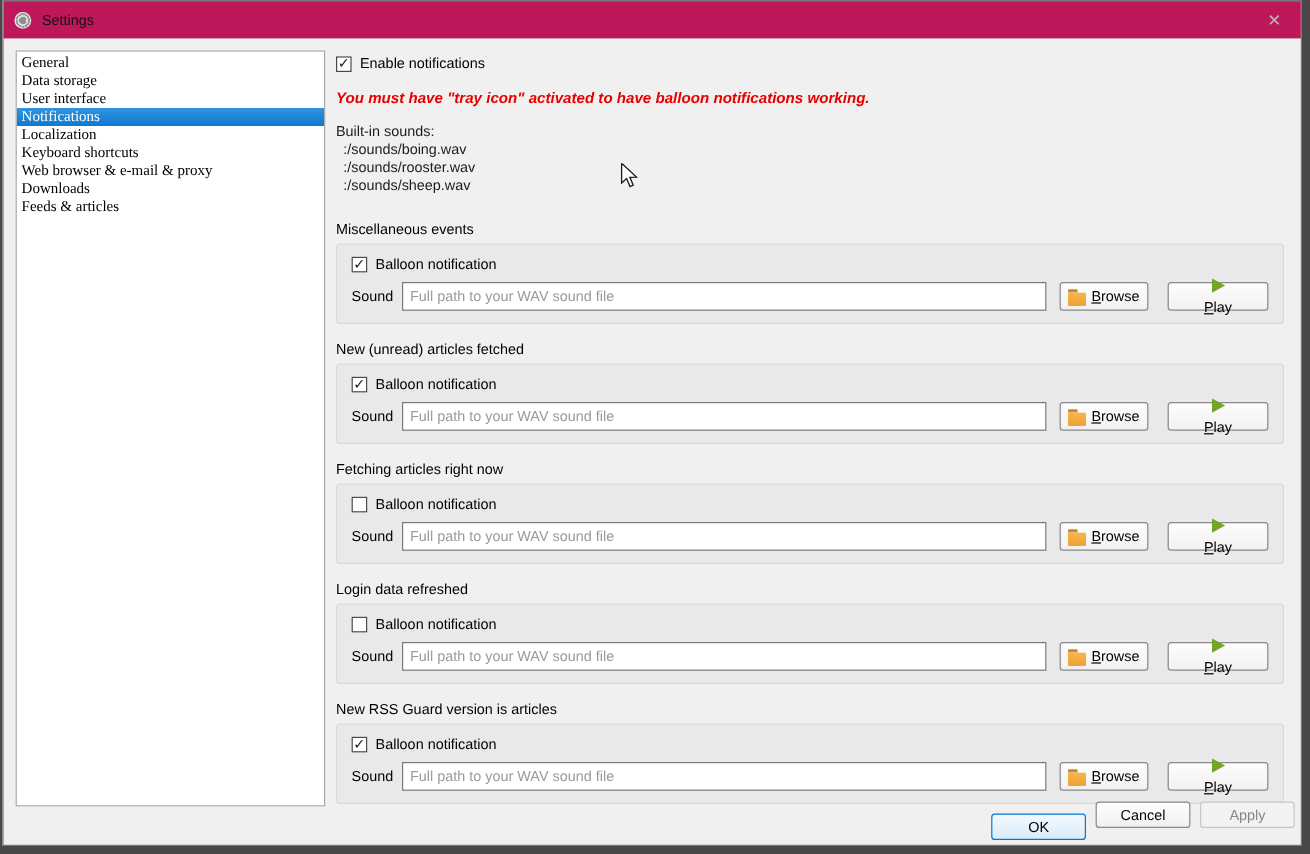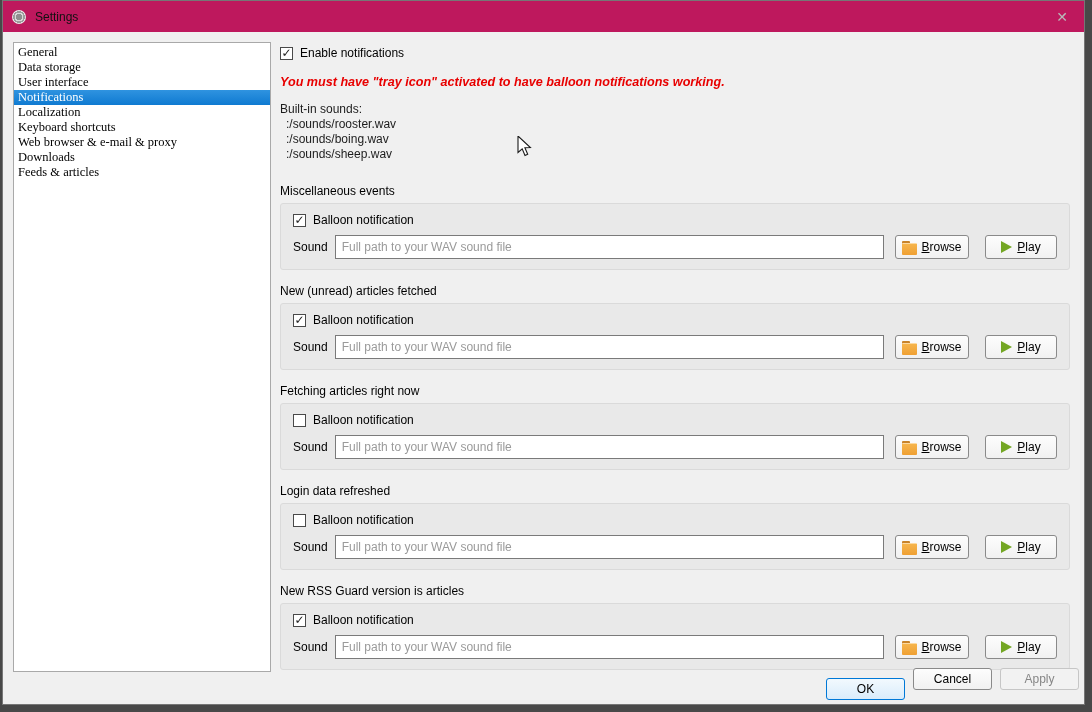--- a/index.html
+++ b/index.html
@@ -81,21 +81,21 @@
   }
   .sound-input::placeholder{color:#9a9a9a;opacity:1;}
   .btn{
     height:24px;border:1px solid #8a8a8a;border-radius:3px;
     background:linear-gradient(#fdfdfd,#f1f1f1);
     display:inline-flex;align-items:center;justify-content:center;
     font-family:"Liberation Sans","DejaVu Sans",sans-serif;font-size:12px;
     color:#000;cursor:default;
   }
   .btn-browse{width:74px;margin-left:11px;gap:4px;}
-  .btn-play{width:72px;margin-left:16px;gap:5px;}
+  .btn-play{width:84px;margin-left:16px;gap:5px;flex-direction:column;}
   .u{text-decoration:underline;}
   .folder-icon{display:inline-block;width:15px;height:13px;position:relative;}
   .folder-icon::before{ 
     content:"";position:absolute;left:0;top:0;width:8px;height:4px;
     background:#c9842a;border-radius:1px 1px 0 0;
   }
   .folder-icon::after{ 
     content:"";position:absolute;left:0;top:2px;width:15px;height:11px;
     background:linear-gradient(#f6b54d,var(--folder));border-radius:1px;
     border-top:1px solid #fcd9a0;
@@ -148,22 +148,22 @@
 
     <div class="check-row enable-row">
       <span class="checkbox" id="enable-box">✓</span>
       <span class="check-label">Enable notifications</span>
     </div>
 
     <div class="warning">You must have "tray icon" activated to have balloon notifications working.</div>
 
     <div class="sounds-note">
       <div>Built-in sounds:</div>
+      <div class="path">:/sounds/boing.wav</div>
       <div class="path">:/sounds/rooster.wav</div>
-      <div class="path">:/sounds/boing.wav</div>
       <div class="path">:/sounds/sheep.wav</div>
     </div>
 
     <div class="sections" id="sections">
   <div class="section">
     <div class="section-title">Miscellaneous events</div>
     <div class="panel">
       <div class="check-row">
         <span class="checkbox">✓</span>
         <span class="check-label">Balloon notification</span>

